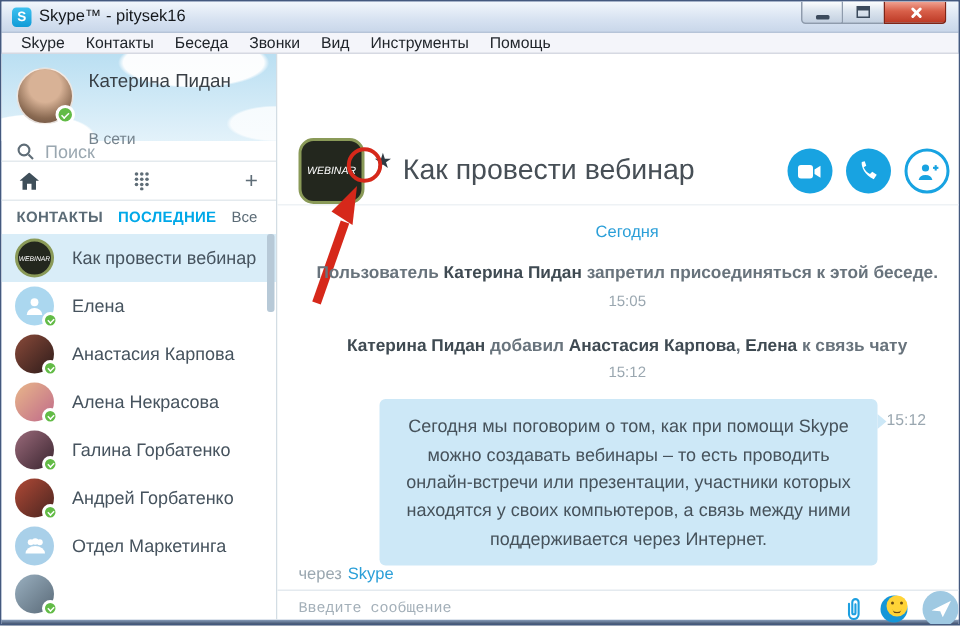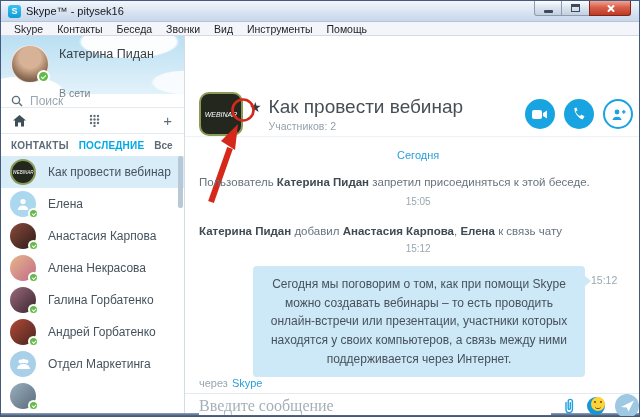--- a/index.html
+++ b/index.html
@@ -38,21 +38,21 @@
   .status-badge{ position:absolute; width:13px; height:13px; border-radius:50%; background:#62bb46; border:2px solid #fff; }
   .user-avatar .status-badge{ right:-2px; bottom:-1px; }
   .checkmark::after{ content:""; display:block; width:4px; height:2px; border-left:1.5px solid #fff; border-bottom:1.5px solid #fff; transform:rotate(-45deg); margin:3px auto 0; }
   .search-row{ height:14px; border-bottom:1px solid #e4eaee; display:flex; align-items:center; padding-left:10px; gap:7px; }
   .search-row input{ border:none; outline:none; font-size:12px; color:#5a6a74; width:130px; font-family:inherit; background:transparent;}
   .search-row input::placeholder{ color:#9aa7b0; }
   .icon-toolbar{ height:26px; border-bottom:1px solid #e4eaee; display:flex; align-items:center; padding:0 12px; justify-content:space-between; }
   .tabs-row{ height:22px; display:flex; align-items:center; padding:0 10px; gap:10px; }
   .tab{ font-size:10px; font-weight:bold; letter-spacing:.2px; color:#5b6b76; cursor:pointer;}
   .tab.active{ color:#00a8e8; }
-  .filter{ margin-left:auto; font-size:10px; color:#5b6b76; display:flex; align-items:center; gap:18px; cursor:pointer;font-weight:bold;}
+  .filter{ margin-left:auto; font-size:10px; color:#5b6b76; display:flex; align-items:center; gap:18px; cursor:pointer;}
   .chev{ width:0; height:0; border-left:4px solid transparent; border-right:4px solid transparent; border-top:5px solid #5b6b76; }
   .contact-list{ flex:1; position:relative; overflow:hidden; }
   .contact-row{ height:32px; display:flex; align-items:center; padding-left:9px; gap:12px; cursor:pointer;}
   .contact-row.selected{ background:#d9edf8; }
   .c-avatar{ position:relative; width:26px; height:26px; border-radius:50%; flex:none; }
   .c-avatar .status-badge{ width:11px; height:11px; right:-3px; bottom:-2px; }
   .c-avatar .checkmark-sm::after{ content:""; display:block; width:3px; height:2px; border-left:1.2px solid #fff; border-bottom:1.2px solid #fff; transform:rotate(-45deg); margin:2px auto 0;}
   .c-name{ font-size:12px; color:#46535e; white-space:nowrap; }
   .av-webinar{ background:#23271e; border:2px solid #8a9a58; color:#fff; font-size:4.5px; font-style:italic; display:flex; align-items:center; justify-content:center; transform:none; }
   .av-flat{ display:flex; align-items:center; justify-content:center; }
@@ -69,31 +69,31 @@
   .chat-avatar{ width:44px; height:44px; border-radius:10px; background:#23271e; border:2px solid #8a9a58; color:#fff; font-size:7px; font-style:italic; display:flex; align-items:center; justify-content:center; flex:none;}
   .star{ font-size:14px; color:#2f3a42; margin:0 7px 14px 6px; align-self:center; }
   .chat-title-block{ flex:1; }
   .chat-title{ font-size:19px; color:#474f56; font-weight:400; }
   .chat-subtitle{ font-size:10.5px; color:#93a1ab; margin-top:2px; }
   .call-buttons{ display:flex; gap:9px; align-items:center; margin-right:4px;}
   .cbtn{ width:30px; height:30px; border-radius:50%; background:#18a3e1; display:flex; align-items:center; justify-content:center; cursor:pointer;}
   .cbtn.outline{ background:#fff; border:2px solid #18a3e1; }
   .messages{ flex:1; padding:0 14px; position:relative; }
   .day-divider{ text-align:center; color:#2b9fd8; font-size:11px; margin-top:12px; }
-  .sys-msg{ font-size:11.5px; color:#68737c; margin-top:13px; line-height:1.4;}
+  .sys-msg{ text-align:center; font-size:11.5px; color:#68737c; margin-top:13px; line-height:1.4;font-weight:bold;}
   .sys-msg b{ color:#3f4a52; }
   .msg-time{ text-align:center; font-size:10px; color:#9aa7b0; margin-top:6px; }
   .bubble-row{ display:flex; margin-top:12px; align-items:flex-start;text-align:center; }
   .bubble{ margin-left:54px; width:332px; background:#cde8f7; border-radius:4px; padding:9px 12px; font-size:12px; color:#46525b; line-height:1.55; position:relative;}
   .bubble-tail{ width:0;height:0; border-top:5px solid transparent; border-bottom:5px solid transparent; border-left:6px solid #cde8f7; margin-top:10px; }
   .bubble-time{ margin-left:auto; margin-right:20px; font-size:10.5px; color:#9aa7b0; padding-top:8px; }
   .via-row{ padding:0 14px; height:21px; display:flex; align-items:flex-end; gap:4px; border-bottom:1px solid #e4eaef; padding-bottom:4px;}
   .via-prefix{ font-size:11px; color:#9aa7b0; } .via-link{ font-size:11px; color:#2b9fd8; cursor:pointer;}
   .composer{ height:34px; display:flex; align-items:center; padding:0 12px 0 14px; gap:10px;}
-  .composer input{ flex:1; border:none; outline:none; font-size:16px; color:#5a6a74; font-family:Liberation Serif, serif;}
+  .composer input{ flex:1; border:none; outline:none; font-size:10px; color:#5a6a74; font-family:Liberation Mono, monospace;}
   .composer input::placeholder{ color:#a4b0b9; }
   .emoji-btn{ width:18px; height:18px; border-radius:50%; background:#1496d8; position:relative; cursor:pointer; flex:none;}
   .emoji-face{ position:absolute; right:0; top:0; width:14px; height:14px; border-radius:50%; background:#ffd337; }
   .emoji-face::before{ content:""; position:absolute; left:3px; top:4px; width:2px; height:2px; background:#6b4a12; border-radius:50%; box-shadow:6px 0 0 #6b4a12; }
   .emoji-face::after{ content:""; position:absolute; left:4px; top:8px; width:6px; height:3px; border-bottom:1.5px solid #6b4a12; border-radius:0 0 6px 6px; }
   .send-btn{ width:24px; height:24px; border-radius:50%; background:#9fc9e2; display:flex; align-items:center; justify-content:center; cursor:pointer; flex:none;}
   .annotation{ position:absolute; left:0; top:0; pointer-events:none; }
   .bottom-frame{ height:4px; background:linear-gradient(#8ea3c0,#2c3c58); }
 </style>
 </head>
@@ -239,21 +239,20 @@
 
     <div class="chat">
 
       <div class="chat-header">
         <div class="chat-avatar">
             <span>WEBINAR</span>
           </div>
         <span class="star">★</span>
         <div class="chat-title-block">
           <div class="chat-title">Как провести вебинар</div>
-          <div class="chat-subtitle">Участников: 2</div>
         </div>
         <div class="call-buttons">
           <div class="cbtn">
             <svg width="16" height="11" viewBox="0 0 16 11">
                 <rect x="0" y="1" width="10" height="9" rx="2" fill="#fff"></rect>
                 <path d="M11 4 L15 1.5 L15 9.5 L11 7 Z" fill="#fff"></path>
               </svg>
           </div>
           <div class="cbtn">
             <svg width="14" height="14" viewBox="0 0 14 14">

